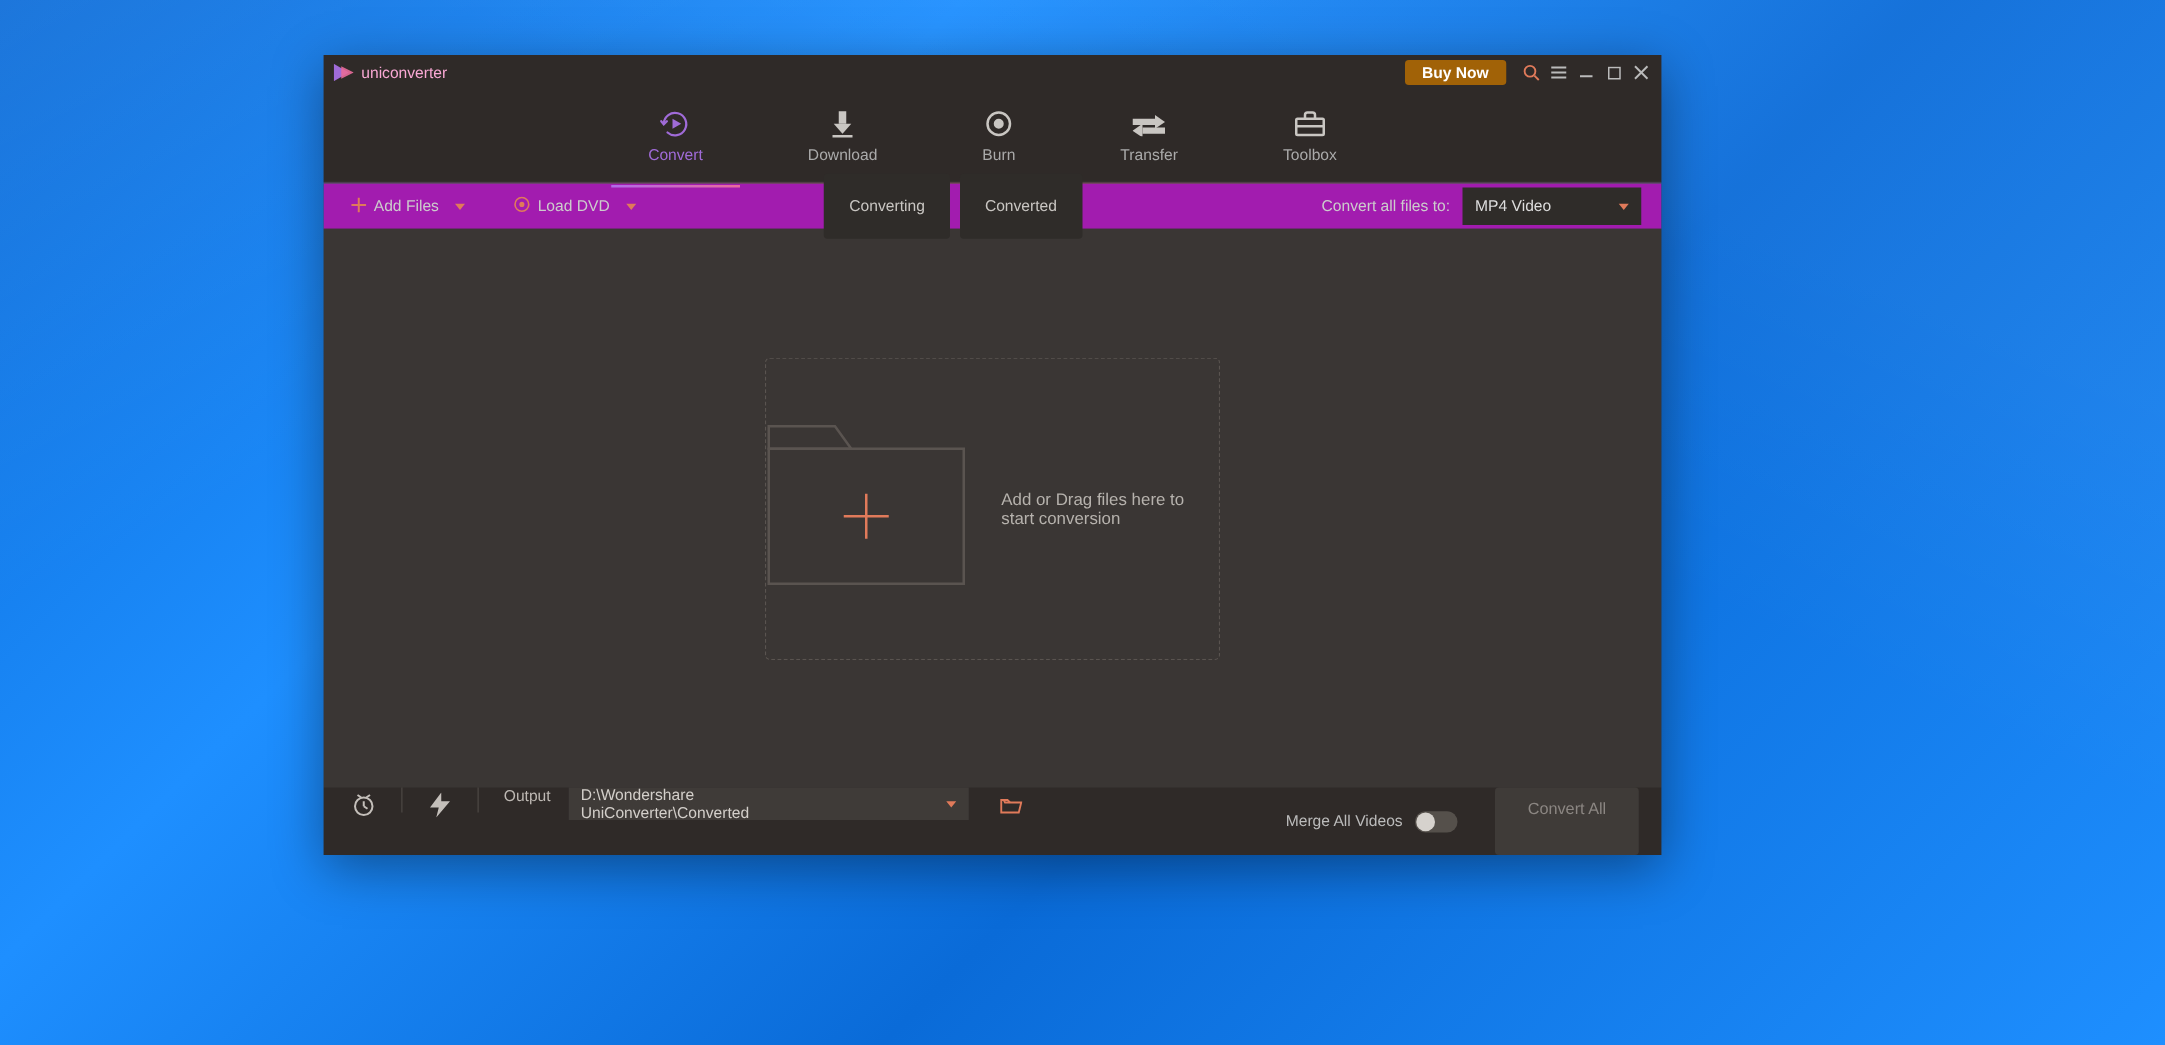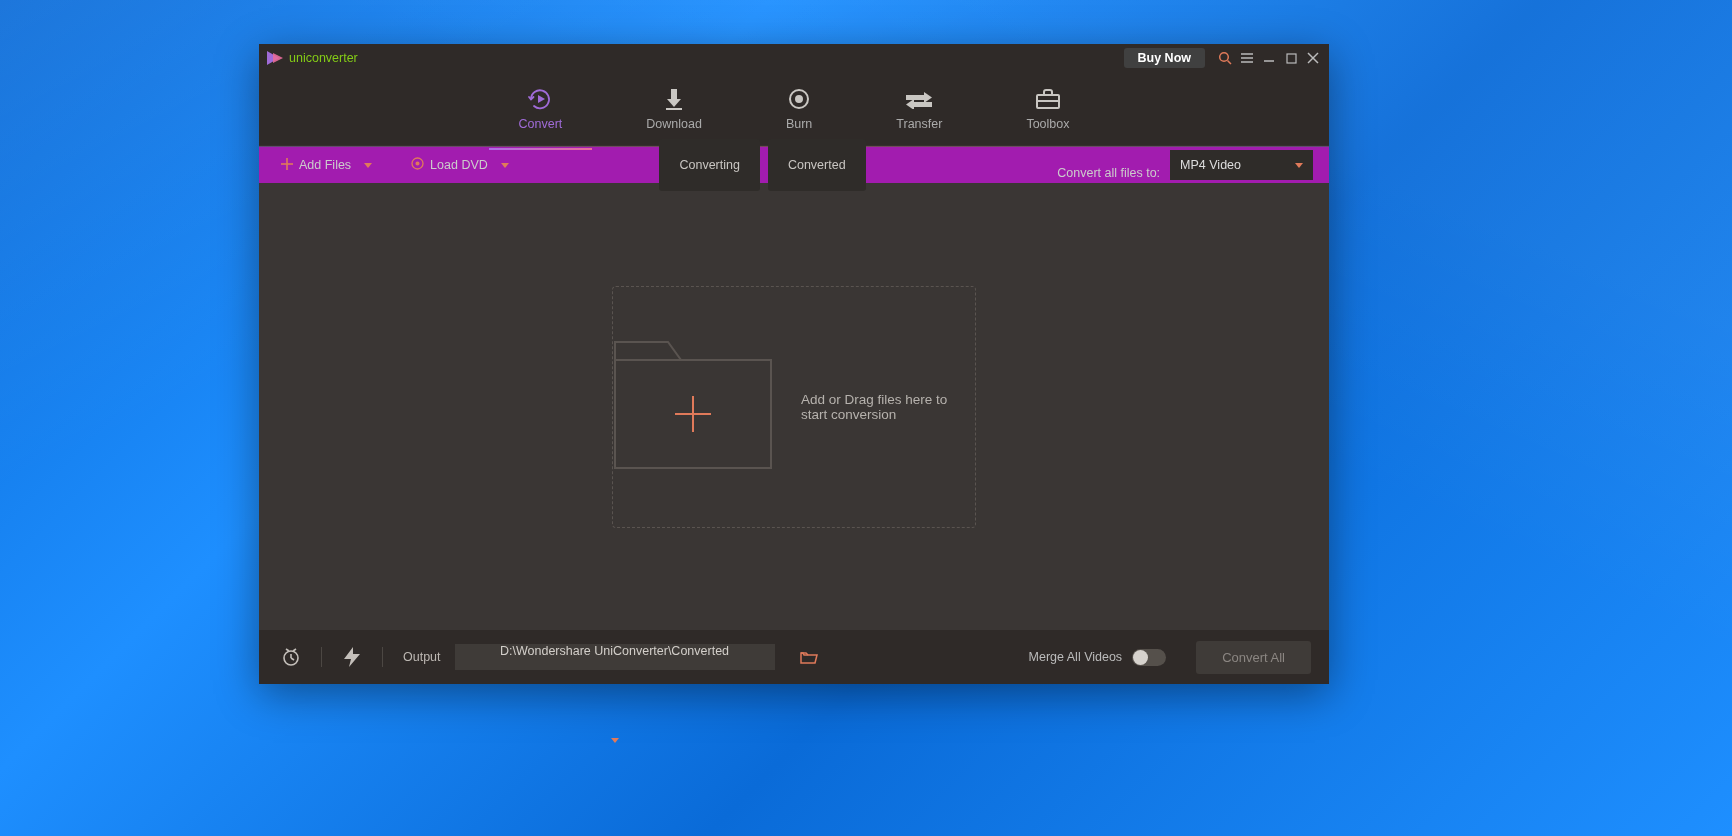--- a/index.html
+++ b/index.html
@@ -32,24 +32,24 @@
   .titlebar {
     height: 28px;
     background: #2f2a28;
     display: flex;
     align-items: center;
     padding: 0 6px 0 8px;
     color: #ccc;
     font-size: 12px;
   }
   .titlebar .logo { display:flex; align-items:center; margin-right:6px; }
-  .titlebar .app-name { color:#84cc16; font-size:12.5px; font-weight:400; }
+  .titlebar .app-name { color:#f9a8d4; font-size:12.5px; font-weight:400; }
   .titlebar .spacer { flex:1; }
   .buy-now {
-    background: #404040;
+    background: #a16207;
     color: #fff;
     font-size: 12.5px;
     font-weight: 600;
     padding: 3px 14px;
     border-radius: 3px;
     margin-right: 8px;
     cursor: pointer;
   }
   .tbtn {
     width: 20px;
@@ -117,21 +117,21 @@
   }
   .pill-group { display:flex; gap:8px; margin-left:auto; margin-right:auto; position:relative; left:-22px; }
   .pill {
     background:#2f2c29;
     padding:19px 20px;
     border-radius:3px;
     color:#c9c6c2;
     cursor:pointer;
     font-size:12.5px;
   }
-  .convert-target { display:flex; align-items:flex-end; gap:10px; color:#ccc; }
+  .convert-target { display:flex; align-items:center; gap:10px; color:#ccc; }
   .target-select {
     height:30px;
     background:#2f2c29;
     display:flex;align-items:center;
     padding:0 10px;
     gap:54px;
     cursor:pointer;
     font-size:12.5px;
     color:#ddd;
   }
@@ -154,40 +154,38 @@
     justify-content:center;
     gap: 28px;
     cursor:pointer;
   }
   .dropzone-text { color:#b6b2ad; font-size:13.5px; }
   
   .bottombar {
     height: 54px;
     background:#2f2a28;
     display:flex;
-    align-items:center;
     padding: 0 18px;
     color:#bbb;
     font-size:12.5px;
     gap:14px;
   }
   .icon-btn { width:28px; height:28px; display:flex; align-items:center; justify-content:center; cursor:pointer; color:#c4bfba;}
   .vsep { width:1px; height:20px; background:#4c4743; margin: 0 2px;}
   .output-label { color:#bdb8b3; margin-left:4px;}
   .output-path {
     background:#3f3b38;
     height:26px;
     display:flex;align-items:center;
     padding:0 10px;
     gap:80px;
     width:320px;
     justify-content:space-between;
     font-size:12.5px;
     color:#d3cfca;
-    flex-direction:column;
   }
   .merge-row { margin-left:auto; display:flex; align-items:center; gap:10px; }
   .toggle {
     width:34px;height:17px;background:#55504b;border-radius:10px;position:relative;cursor:pointer;
   }
   .toggle .knob {
     width:15px;height:15px;background:#d6d2cd;border-radius:50%;position:absolute;top:1px;left:1px;
   }
   .convert-all-btn {
     background:#3f3b38;

